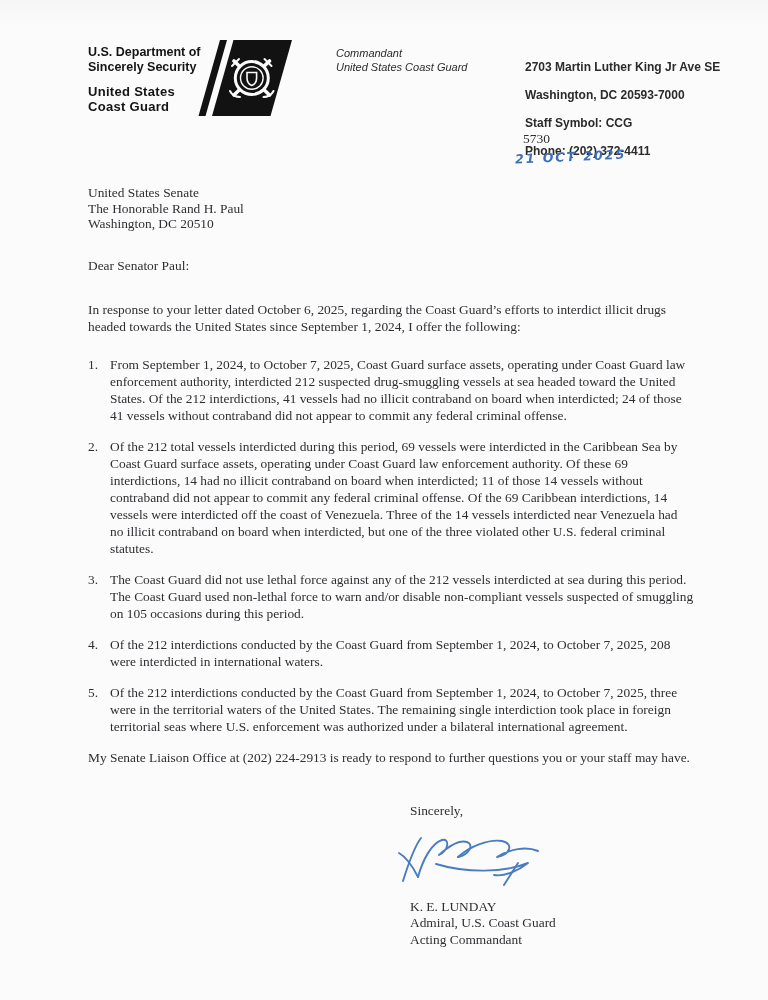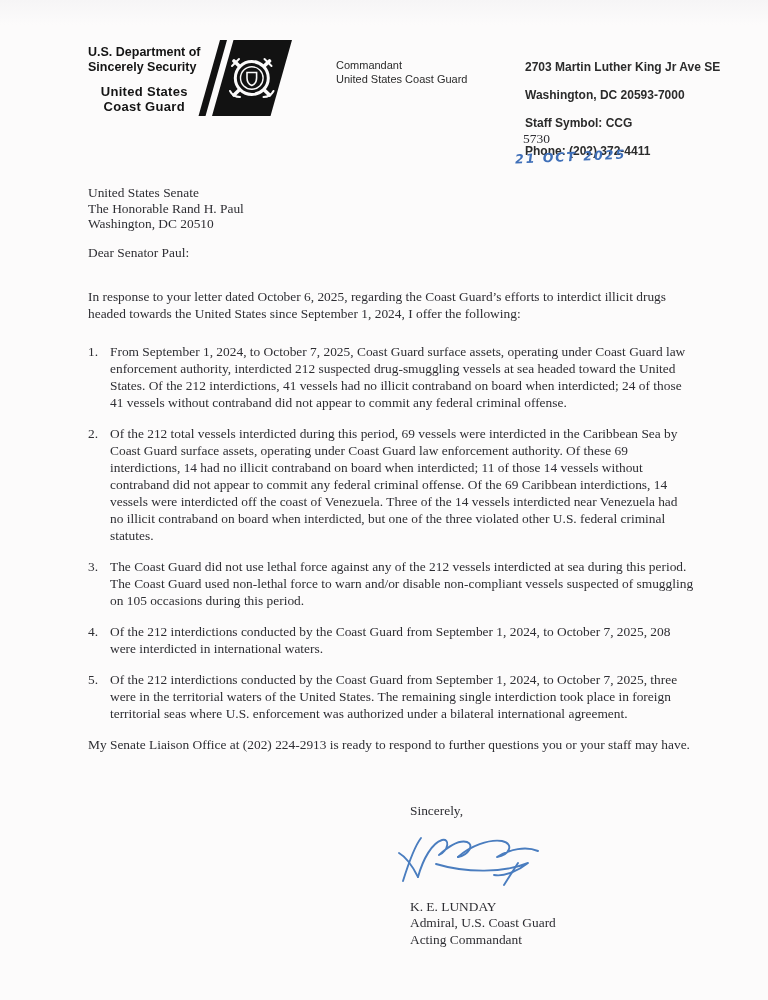--- a/index.html
+++ b/index.html
@@ -14,27 +14,27 @@
     overflow:hidden;
     padding-left:42px;
   }
   
   .lh-left {
     position:absolute; left:88px; top:45px;
     font-family:"Liberation Sans", sans-serif;
     font-weight:bold; color:#141414;
   }
   .lh-left .dept { font-size:12.5px; line-height:14.5px; }
-  .lh-left .svc  { font-size:13px;  line-height:14.5px; margin-top:11px; letter-spacing:.3px;text-align:center; }
+  .lh-left .svc  { font-size:13px;  line-height:14.5px; margin-top:11px; letter-spacing:.3px; }
   .lh-left div { white-space:nowrap; }
   .logo { position:absolute; left:197px; top:39px; }
   .lh-center {
-    position:absolute; left:336px; top:58px;
+    position:absolute; left:336px; top:46px;
     font-family:"Liberation Sans", sans-serif;
-    font-size:11px; line-height:14px; color:#2b2b2b;
+    font-size:11px; line-height:14px; color:#2b2b2b;font-style:italic;
   }
   .lh-right {
     position:absolute; left:525px; top:46px;
     font-family:"Liberation Sans", sans-serif;
     font-size:12px; line-height:14px; color:#2b2b2b;
     white-space:pre-line;
     font-weight:bold;
   }
   
   .ref { position:absolute; left:523px; top:131px; }
@@ -48,21 +48,21 @@
     color:#3f6fb8;
     transform:rotate(-2.5deg);
     white-space:nowrap;
   }
   
   .content {
     position:absolute; left:88px; top:185px; width:606px;
     font-size:13.4px; line-height:17px;
   }
   .addr-block div { line-height:15.5px; }
-  .salutation { margin-top:12px; }
+  .salutation { margin-top:25px; }
   .para { margin-top:27px; }
   .list { margin-top:21px; }
   .list-item { display:flex; margin-bottom:14px; }
   .list-item .num { width:22px; flex:0 0 22px; }
   .list-item .txt { flex:1; }
   .closing-para { margin-top:1px; }
   
   .sig-block { position:absolute; left:410px; top:803px; font-size:13.4px; line-height:16.5px; }
   .sig-svg { position:absolute; left:-14px; top:28px; }
   .sig-name-block { margin-top:79px; }

